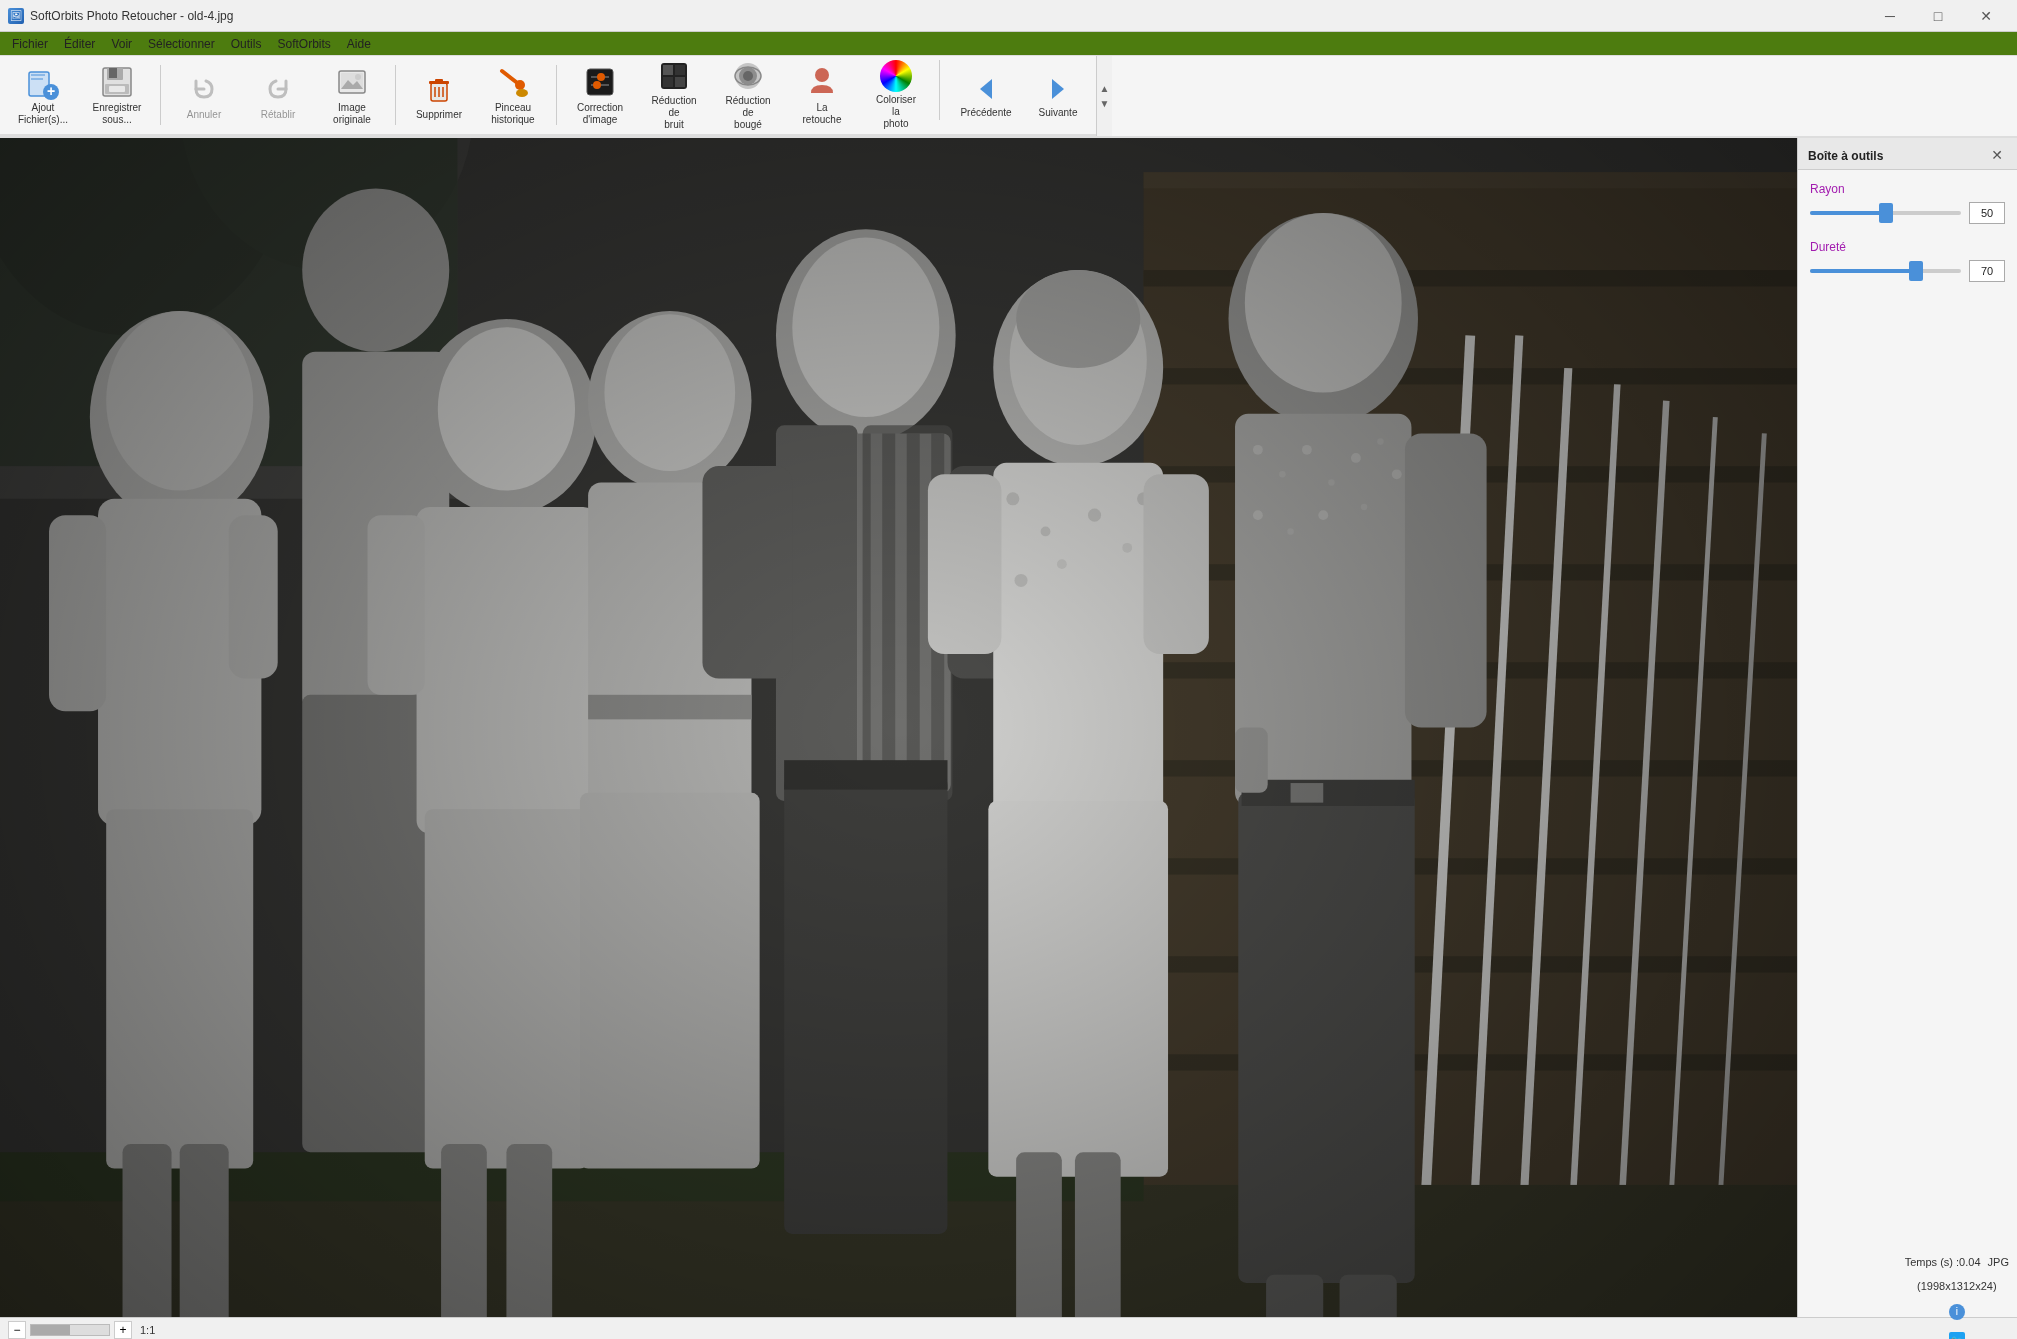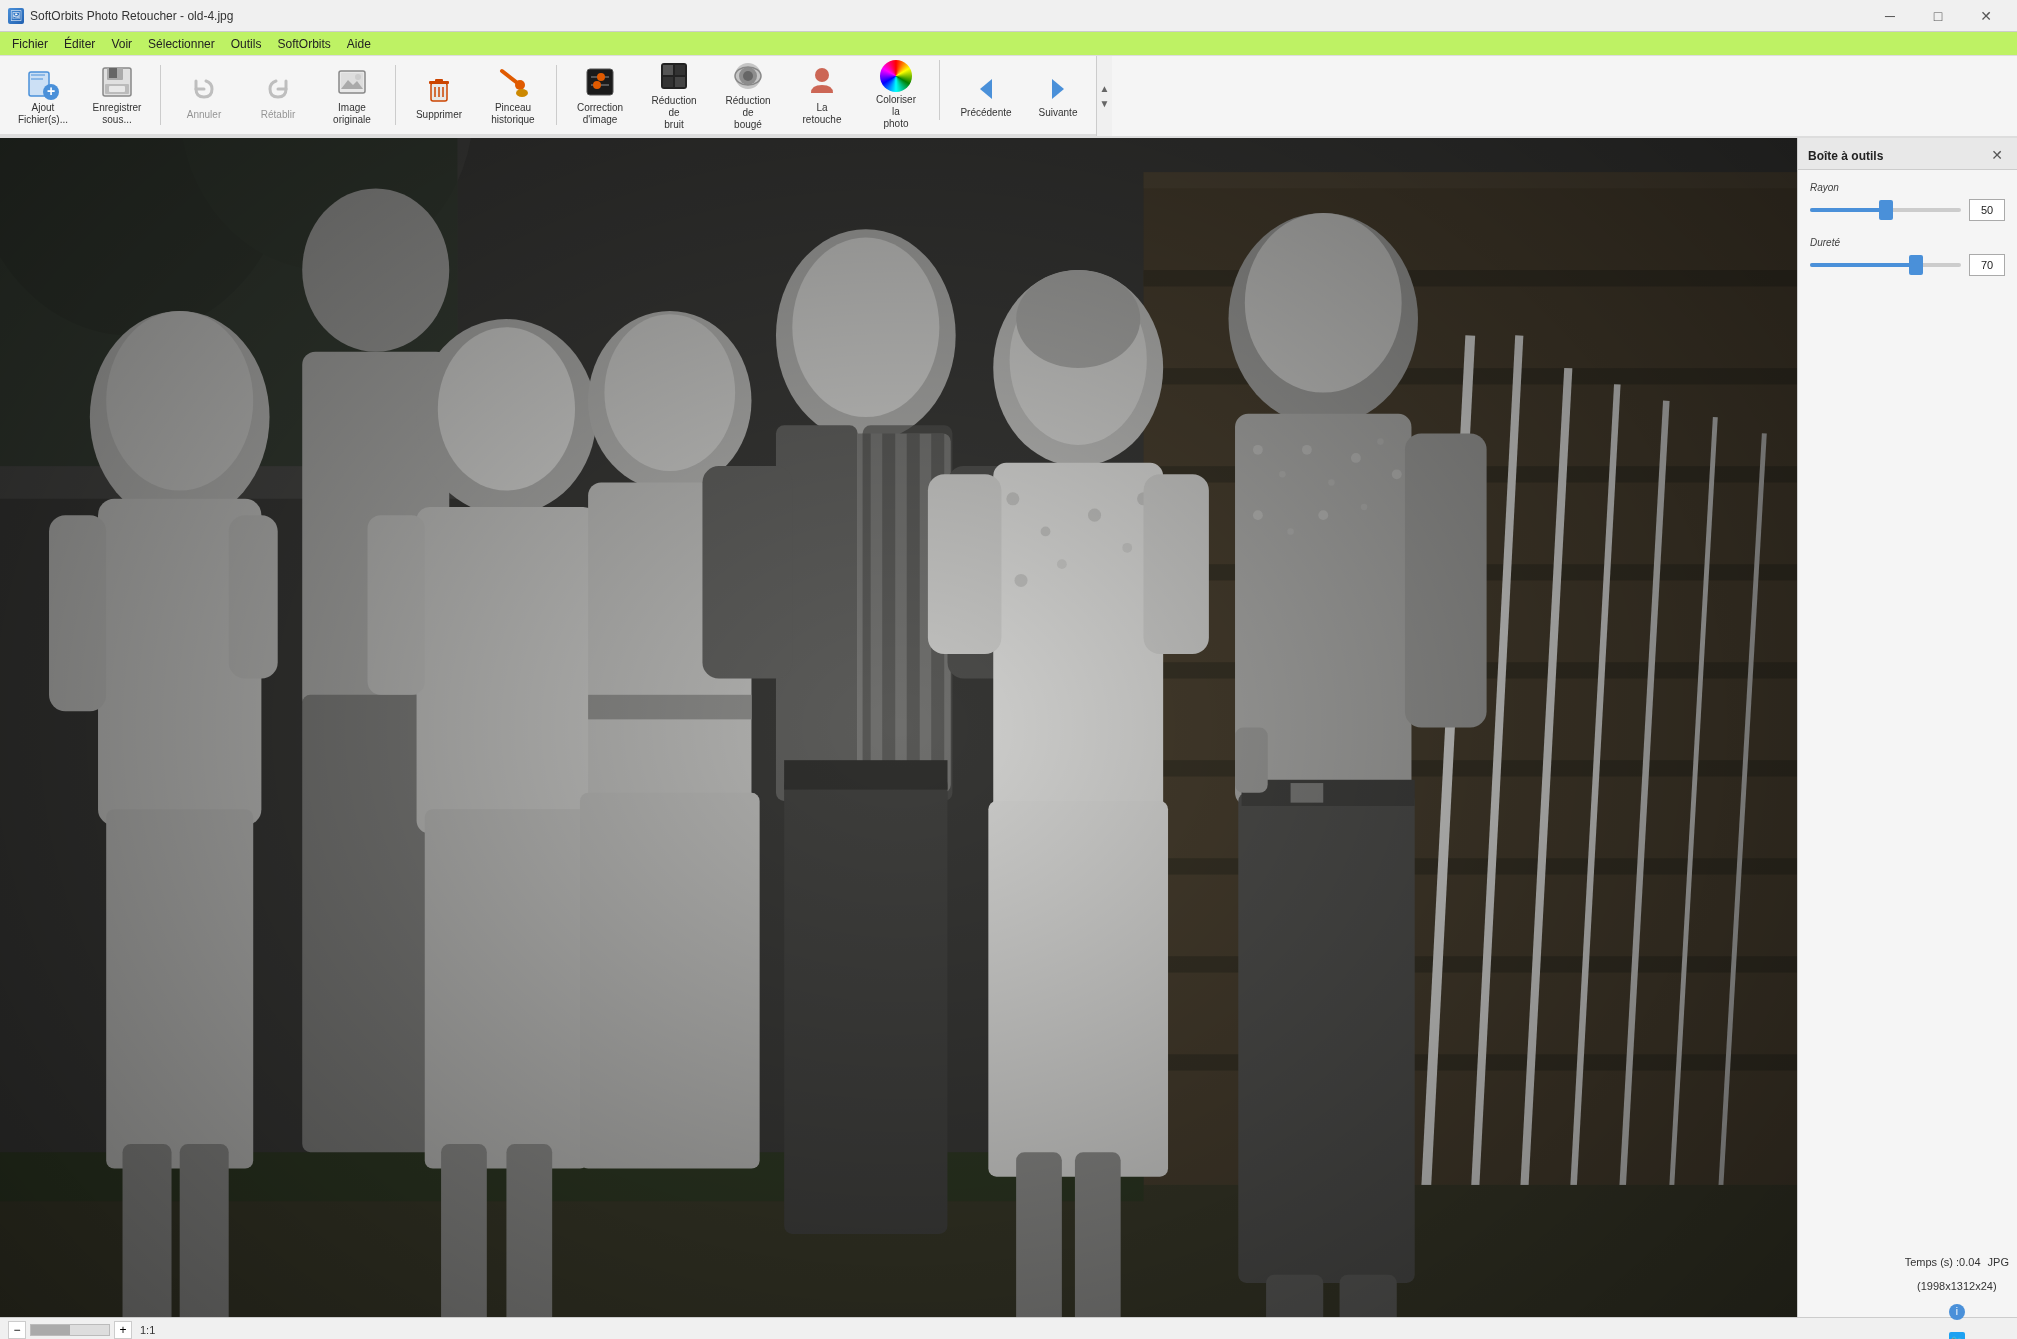--- a/index.html
+++ b/index.html
@@ -37,21 +37,21 @@
       border: none;
       background: transparent;
       font-size: 14px;
       cursor: pointer;
       display: flex; align-items: center; justify-content: center;
       color: #555;
     }
 
     
     .menu-bar {
-      background: #bef264;
+      background: #4d7c0f;
       height: 24px;
       display: flex;
       align-items: center;
       padding: 0 4px;
       border-bottom: 1px solid #ddd;
     }
     .menu-item {
       padding: 2px 8px;
       font-size: 12px;
       color: #222;
@@ -176,25 +176,24 @@
     .stamp-label {
       font-size: 13px;
       font-weight: bold;
       color: #222;
     }
 
     .slider-section {
       margin-bottom: 16px;
     }
     .slider-label {
-      font-size: 10px;
-      color: #404040;
+      font-size: 12px;
+      color: #a21caf;
       margin-bottom: 6px;
       font-weight: 500;
-      font-style: italic;
     }
     .slider-row {
       display: flex;
       align-items: center;
       gap: 8px;
     }
     .slider-track {
       flex: 1;
       height: 4px;
       background: #ccc;

